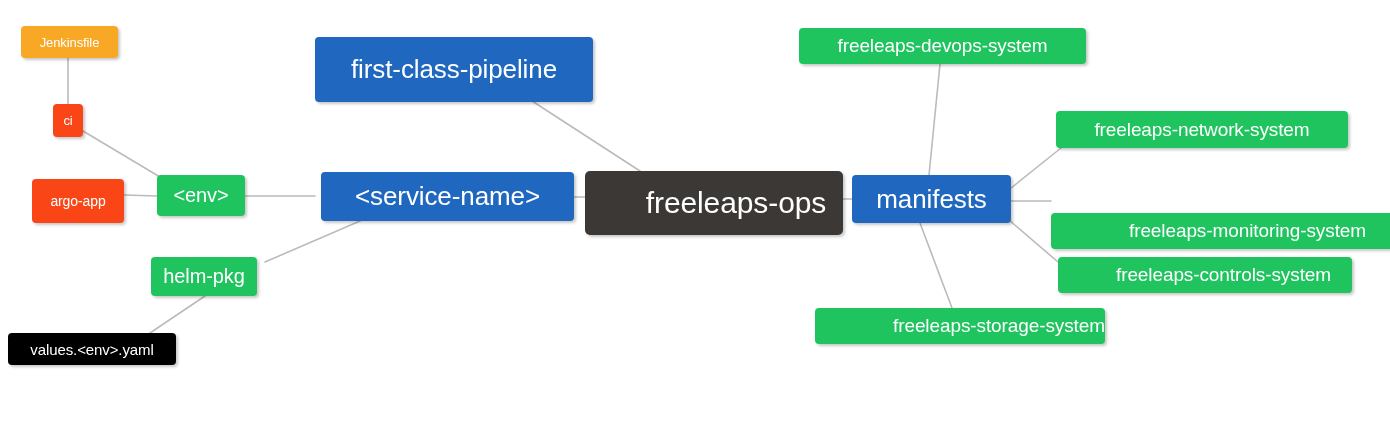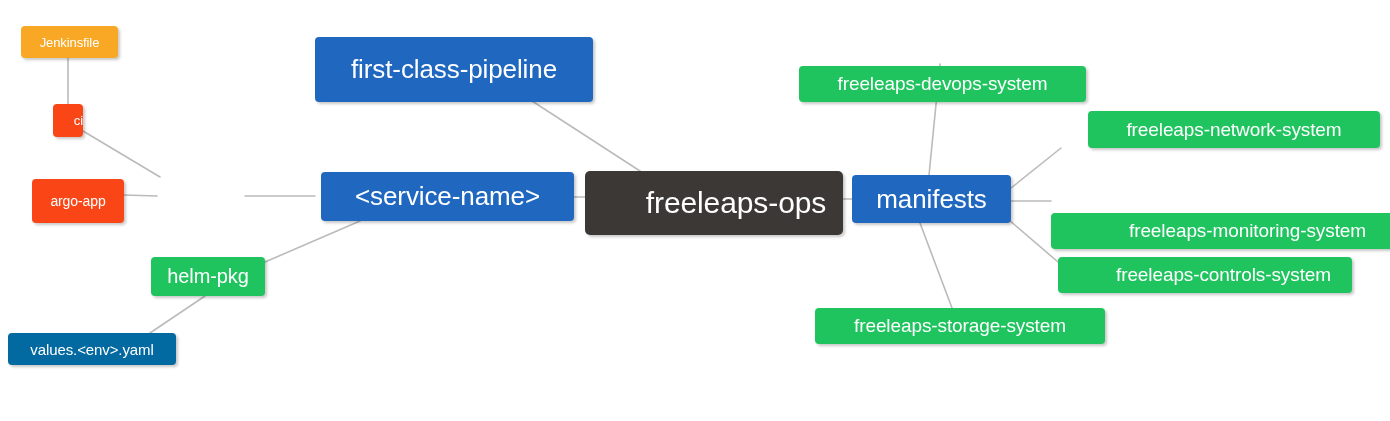--- a/index.html
+++ b/index.html
@@ -71,53 +71,56 @@
       <line x1="940" y1="64" x2="929" y2="175" stroke="#bbbbbb" stroke-width="1.6" stroke-linecap="round"></line>
       <line x1="1061" y1="148" x2="1011" y2="188" stroke="#bbbbbb" stroke-width="1.6" stroke-linecap="round"></line>
       <line x1="1051" y1="201" x2="1011" y2="201" stroke="#bbbbbb" stroke-width="1.6" stroke-linecap="round"></line>
       <line x1="1058" y1="262" x2="1009" y2="220" stroke="#bbbbbb" stroke-width="1.6" stroke-linecap="round"></line>
       <line x1="952" y1="308" x2="920" y2="223" stroke="#bbbbbb" stroke-width="1.6" stroke-linecap="round"></line>
     </svg>
   <div id="node-layer">
       <div class="node" style="left: 21px; top: 26px; width: 97px; height: 32px; background: rgb(249, 168, 37); font-size: 13px;">
         <span>Jenkinsfile</span>
       </div>
-      <div class="node" style="left: 53px; top: 104px; width: 30px; height: 33px; background: rgb(250, 70, 22); font-size: 13px; justify-content: flex-end;">
+      <div class="node" style="left: 53px; top: 104px; width: 30px; height: 33px; background: rgb(250, 70, 22); font-size: 13px;">
         <span>ci</span>
       </div>
       <div class="node" style="left: 32px; top: 179px; width: 92px; height: 44px; background: rgb(250, 70, 22); font-size: 14px;">
         <span>argo-app</span>
       </div>
-      <div class="node" style="left: 151px; top: 257px; width: 114px; height: 39px; background: rgb(31, 196, 95); font-size: 20px;">
+      <div class="node" style="left: 157px; top: 175px; width: 88px; height: 41px; background: rgb(31, 196, 95); font-size: 20px;">
+        <span>&lt;env&gt;</span>
+      </div>
+      <div class="node" style="left: 151px; top: 257px; width: 106px; height: 39px; background: rgb(31, 196, 95); font-size: 20px;">
         <span>helm-pkg</span>
       </div>
-      <div class="node" style="left: 8px; top: 333px; width: 168px; height: 32px; background: #0369a1; font-size: 15px;">
+      <div class="node" style="left: 8px; top: 333px; width: 168px; height: 32px; background: #000000; font-size: 15px;">
         <span>values.&lt;env&gt;.yaml</span>
       </div>
       <div class="node" style="left: 315px; top: 37px; width: 278px; height: 65px; background: rgb(31, 103, 191); font-size: 26px;">
         <span>first-class-pipeline</span>
       </div>
       <div class="node" style="left: 315px; top: 172px; width: 253px; height: 49px; background: rgb(31, 103, 191); font-size: 26px; margin-left: 6px;">
         <span>&lt;service-name&gt;</span>
       </div>
       <div class="node root" style="left: 585px; top: 171px; width: 258px; height: 64px; background: rgb(60, 56, 53); font-size: 30px; padding-left: 44px;">
         <span>freeleaps-ops</span>
       </div>
       <div class="node" style="left: 852px; top: 175px; width: 159px; height: 48px; background: rgb(31, 103, 191); font-size: 26px;">
         <span>manifests</span>
       </div>
-      <div class="node" style="left: 799px; top: 28px; width: 287px; height: 36px; background: rgb(31, 196, 95); font-size: 19px; margin-top: 38px;">
+      <div class="node" style="left: 799px; top: 28px; width: 287px; height: 36px; background: rgb(31, 196, 95); font-size: 19px;">
         <span>freeleaps-devops-system</span>
       </div>
-      <div class="node" style="left: 1056px; top: 111px; width: 292px; height: 37px; background: rgb(31, 196, 95); font-size: 19px; margin-left: 32px;">
+      <div class="node" style="left: 1056px; top: 111px; width: 292px; height: 37px; background: rgb(31, 196, 95); font-size: 19px;">
         <span>freeleaps-network-system</span>
       </div>
       <div class="node" style="left: 1051px; top: 186px; width: 393px; height: 36px; background: rgb(31, 196, 95); font-size: 19px; margin-top: 27px;">
         <span>freeleaps-monitoring-system</span>
       </div>
       <div class="node" style="left: 1058px; top: 257px; width: 294px; height: 36px; background: rgb(31, 196, 95); font-size: 19px; padding-left: 37px;">
         <span>freeleaps-controls-system</span>
       </div>
-      <div class="node" style="left: 815px; top: 308px; width: 290px; height: 36px; background: rgb(31, 196, 95); font-size: 19px;">
+      <div class="node" style="left: 815px; top: 308px; width: 290px; height: 36px; background: rgb(31, 196, 95); font-size: 19px; justify-content: flex-end;">
         <span>freeleaps-storage-system</span>
       </div>
     </div>
 </div>
 
 </body></html>

